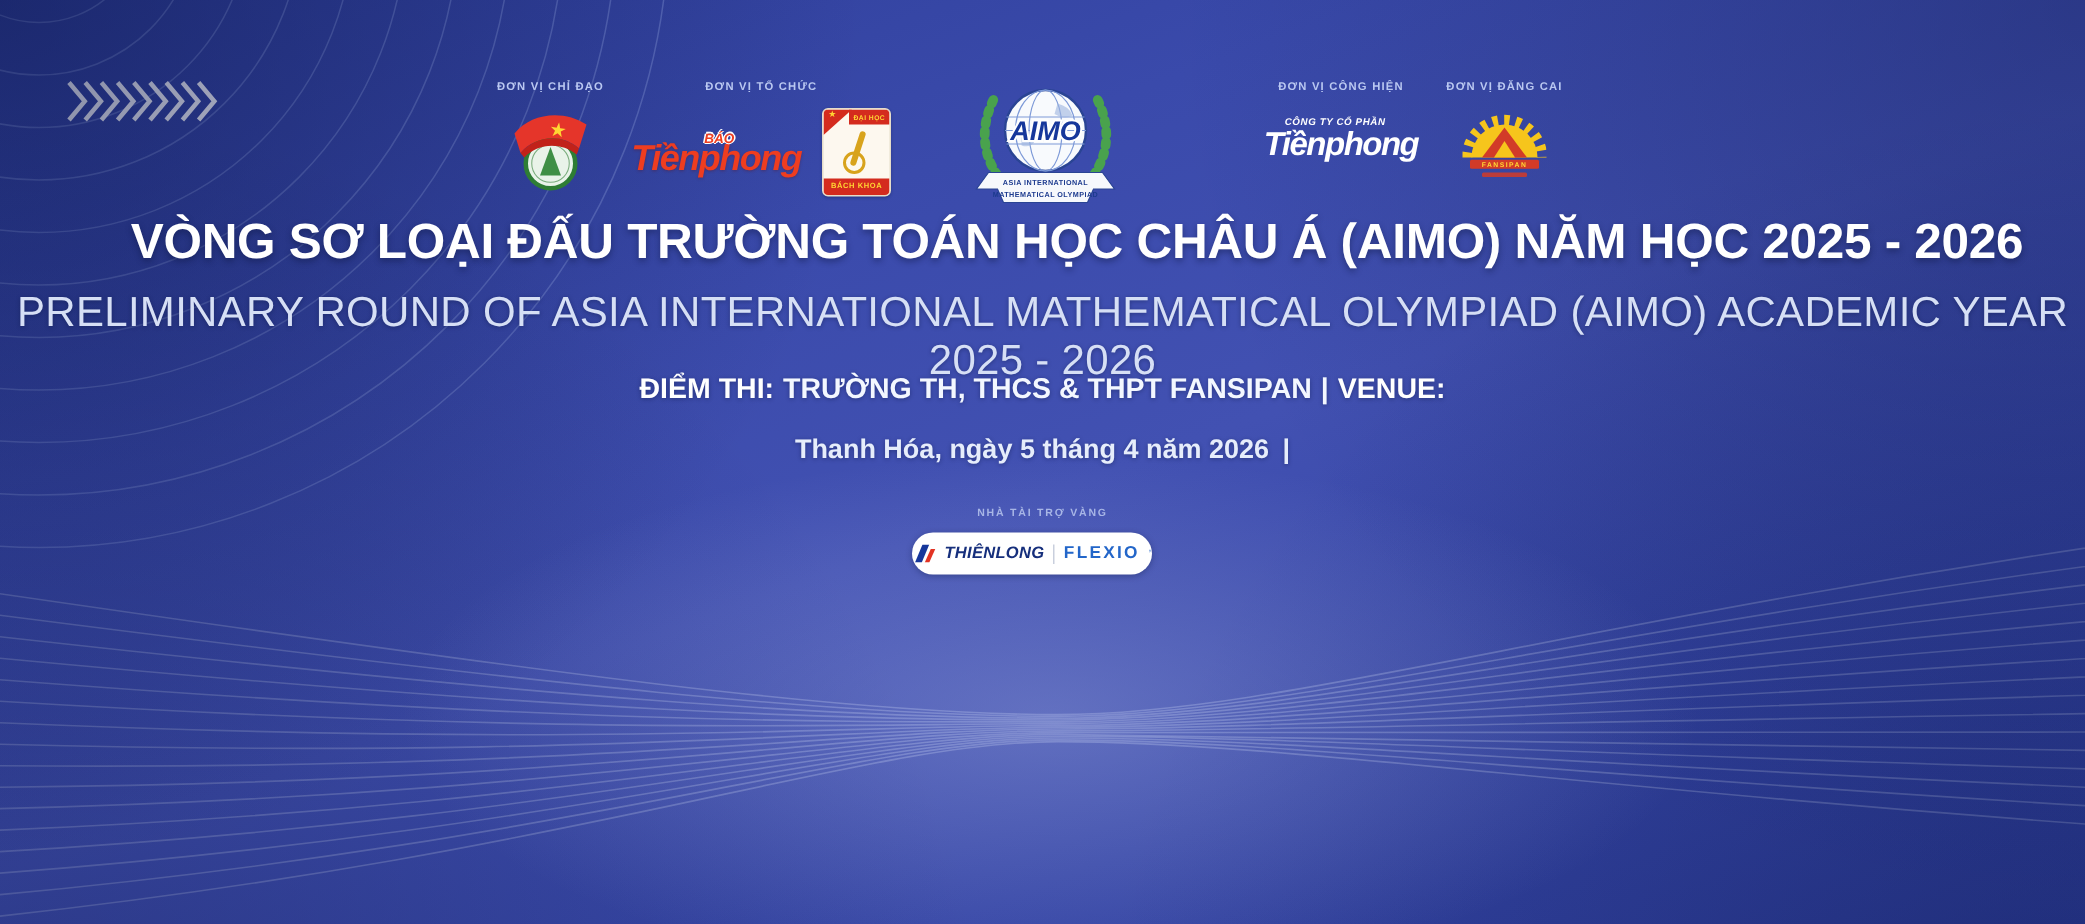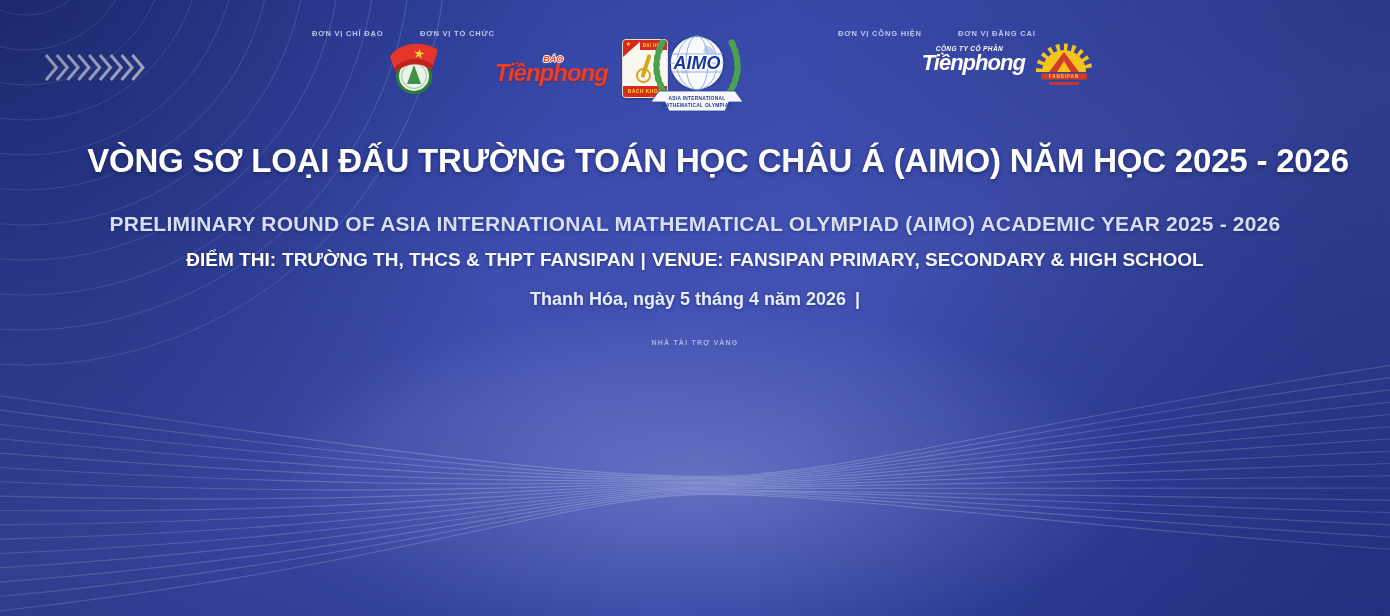--- a/index.html
+++ b/index.html
@@ -14,39 +14,39 @@
       radial-gradient(ellipse 620px 250px at 700px 478px, rgba(190,200,242,0.30), transparent 70%),
       radial-gradient(circle at 0% 0%, rgba(10,20,70,0.50), transparent 38%),
       radial-gradient(circle at 100% 0%, rgba(10,20,70,0.38), transparent 40%),
       radial-gradient(circle at 0% 118%, rgba(10,20,70,0.40), transparent 42%),
       radial-gradient(circle at 100% 118%, rgba(10,20,70,0.40), transparent 42%);
   }
   #deco-svg{position:absolute;inset:0;}
   .center-text{position:absolute;left:0;right:0;text-align:center;}
   .title-vi{top:142px;font-size:33px;font-weight:bold;color:#ffffff;letter-spacing:-0.2px;
     text-shadow:0 2px 4px rgba(10,20,60,0.45);padding-left:46px;}
-  .title-en{top:212px;font-size:21px;font-weight:bold;color:#d6dff5;letter-spacing:0.2px;
+  .title-en{top:192px;font-size:28px;font-weight:normal;color:#d6dff5;letter-spacing:0.2px;
     text-shadow:0 1px 3px rgba(10,20,60,0.4);}
   .venue-line{top:249px;display:flex;justify-content:center;gap:6px;font-size:19px;font-weight:bold;
     color:#f3f7ff;text-shadow:0 1px 3px rgba(10,20,60,0.4);}
   .venue-line .lbl{color:#ffffff;}
   .date-line{top:289px;display:flex;justify-content:center;gap:9px;font-size:18px;font-weight:bold;
     color:#e6edfb;text-shadow:0 1px 3px rgba(10,20,60,0.4);}
   .sponsor-label{top:339px;font-size:7px;font-weight:bold;letter-spacing:1.2px;color:#a8b6e6;}
   .pill{
     position:absolute;top:355px;left:608px;width:160px;height:28px;background:#ffffff;border-radius:14px;
     display:flex;align-items:center;justify-content:center;gap:6px;
     box-shadow:0 1px 4px rgba(10,20,60,0.35);
   }
   .brand-tl{font-size:11px;font-weight:bold;font-style:italic;color:#162f7c;letter-spacing:0.2px;}
   .pill-divider{width:1px;height:13px;background:#c9cfdd;}
   .brand-fx{font-size:11.5px;font-weight:bold;color:#2366c9;letter-spacing:1.5px;}
   .fx-mark{font-size:7px;color:#2366c9;vertical-align:top;}
   
-  .org{position:absolute;display:flex;flex-direction:row;align-items:flex-start;}
+  .org{position:absolute;display:flex;flex-direction:column;align-items:center;margin-top:24px;}
   .org-label{font-size:7.5px;font-weight:bold;letter-spacing:0.8px;color:#bac8f1;white-space:nowrap;}
   #org1{left:312px;top:29px;width:110px;}
   #org2{left:420px;top:29px;width:175px;}
   #aimo-group{left:645px;top:23px;width:104px;}
   #org3{left:838px;top:29px;width:112px;}
   #org4{left:958px;top:29px;width:90px;}
   .org-logos{display:flex;align-items:center;gap:14px;margin-top:8px;}
   
   .tp-logo{position:relative;display:flex;flex-direction:column;align-items:center;}
   .tp-red-top{position:absolute;top:-5px;left:50%;transform:translateX(-40%);
@@ -191,23 +191,32 @@
   </div>
 
   <div class="center-text title-vi">VÒNG SƠ LOẠI ĐẤU TRƯỜNG TOÁN HỌC CHÂU Á (AIMO) NĂM HỌC 2025 - 2026</div>
   <div class="center-text title-en">PRELIMINARY ROUND OF ASIA INTERNATIONAL MATHEMATICAL OLYMPIAD (AIMO) ACADEMIC YEAR 2025 - 2026</div>
 
   <div class="center-text venue-line">
     <span class="lbl">ĐIỂM THI:</span>
     <span>TRƯỜNG TH, THCS &amp; THPT FANSIPAN</span>
     <span>|</span>
     <span class="lbl">VENUE:</span>
-    <span>FANSIPAN PRIMARY, SECONDARY &amp; HIGH SCHOOL</span>
   </div>
 
   <div class="center-text date-line">
     <span>Thanh Hóa, ngày 5 tháng 4 năm 2026</span>
     <span>|</span>
   </div>
 
   <div class="center-text sponsor-label">NHÀ TÀI TRỢ VÀNG</div>
+  <div class="pill">
+    <svg width="15" height="12" viewBox="0 0 15 12">
+      <path d="M 1 12 L 6 0 L 10.5 0 L 5.5 12 Z" fill="#16379b"></path>
+      <path d="M 7.5 12 L 11.5 3 L 14.5 3 L 10.5 12 Z" fill="#e23323"></path>
+    </svg>
+    <span class="brand-tl">THIÊNLONG</span>
+    <span class="pill-divider"></span>
+    <span class="brand-fx">FLEXIO</span>
+    <span class="fx-mark">’</span>
+  </div>
 
 </div>
 
 </body></html>

